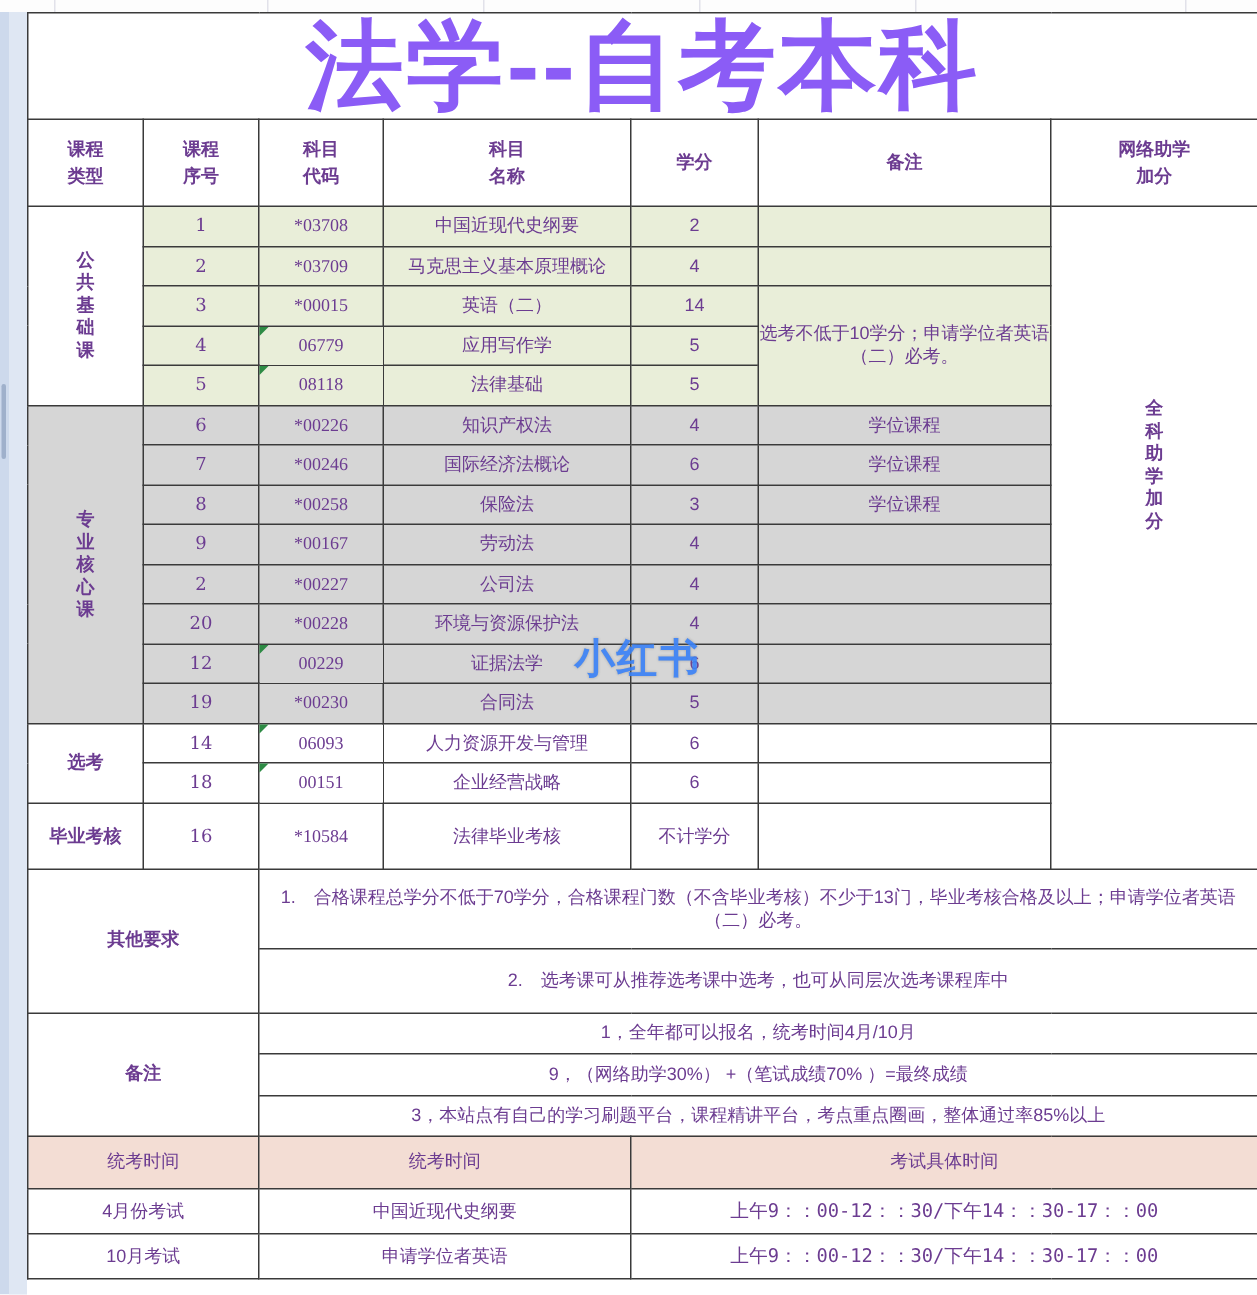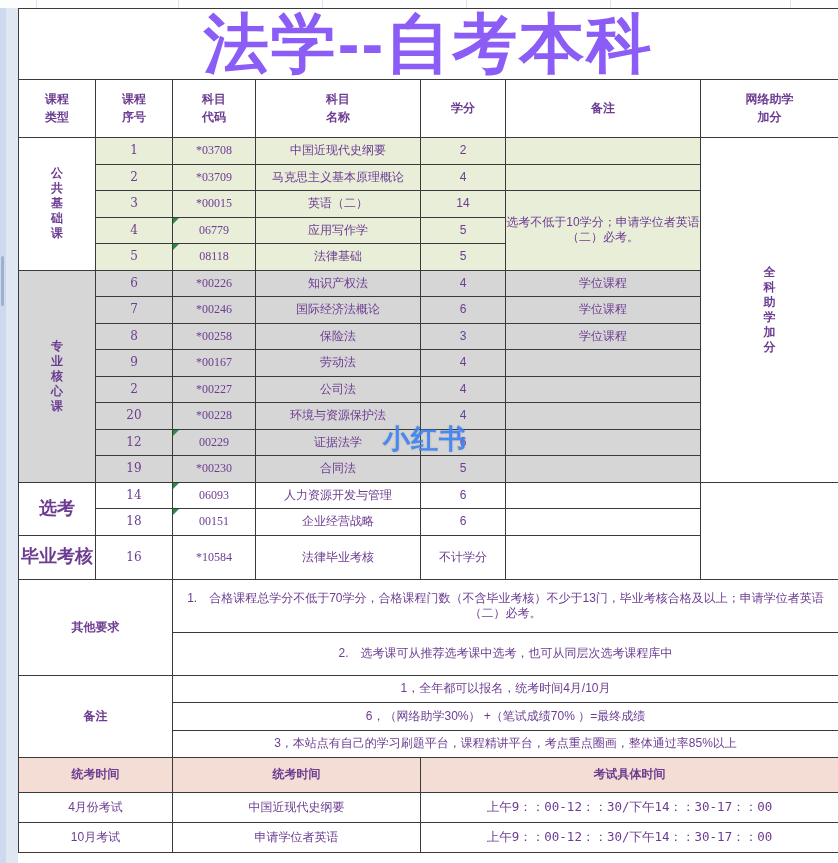--- a/index.html
+++ b/index.html
@@ -75,47 +75,47 @@
   .data-row td{height:25.5px;font-size:12.5px;color:#7a4a9e;}
   .cat-cell{
     font-family:"DejaVu Serif","Liberation Serif",serif;
     font-weight:bold;
     font-size:16px;
     color:#7a4a9e;
     line-height:1.42;
     background:#ffffff !important;
   }
   .cat-cell.gray{background:#d6d6d6 !important;}
-  .cat-cell.small{font-size:18px;line-height:1.2;font-family:Liberation Serif, serif;}
+  .cat-cell.small{font-size:12px;line-height:1.2;}
   .vert-chars span{display:block;}
   .num-cell{font-size:15px;font-family:"DejaVu Serif","Liberation Serif",serif;}
   .code-cell{font-family:Liberation Serif, serif;font-size:12px;}
   .name-cell{font-size:12.5px;}
   .credit-cell{font-size:12px;}
   .note-cell{font-size:12px;text-align:left;padding-left:4px;}
   .note-merged{font-size:12px;text-align:center;line-height:1.45;padding:0 6px;}
   .bonus-cell{
     background:#ffffff !important;
     font-family:"DejaVu Serif","Liberation Serif",serif;
     font-weight:bold;font-size:18px;color:#7a4a9e;line-height:1.55;
   }
   .req-label{
-    font-family:Liberation Sans, sans-serif;
+    font-family:Liberation Mono, monospace;
     font-weight:bold;font-size:15px;color:#6c3c91;background:#ffffff !important;
   }
   .req-text{
     text-align:left;font-size:13px;line-height:1.55;padding:6px 6px 6px 8px;color:#6c3c91;
   }
   .remark-text{
     text-align:left;font-size:12.5px;line-height:1.4;padding:4px 6px 4px 8px;color:#6c3c91;
   }
   .pink td{background:#f3ddd4;}
   .pink td{
     font-family:"DejaVu Serif","Liberation Serif",serif;
-    font-weight:bold;font-size:15px;color:#7a3a6e;height:34px;
+    font-weight:normal;font-size:15px;color:#7a3a6e;height:34px;
   }
   .exam-row td{height:29px;font-size:13px;color:#6c3c91;background:#ffffff;}
   .exam-row td.time-col{font-family:"DejaVu Sans Mono","Liberation Mono",monospace;font-size:12.5px;}
   .tri{position:relative;}
   .tri:before{
     content:"";position:absolute;left:0;top:0;
     border-top:6px solid #2e8b45;border-right:6px solid transparent;
   }
   #watermark{
     position:absolute;left:383px;top:421px;
@@ -350,21 +350,21 @@
     </tr>
     <tr>
       <td class="req-text" colspan="5" style="height:42px">2.　选考课可从推荐选考课中选考，也可从同层次选考课程库中</td>
     </tr>
 
     <tr>
       <td class="req-label" colspan="2" rowspan="3">备注</td>
       <td class="remark-text" colspan="5" style="height:26px">1，全年都可以报名，统考时间4月/10月</td>
     </tr>
     <tr>
-      <td class="remark-text" colspan="5" style="height:27px">6，（网络助学30%） +（笔试成绩70% ）=最终成绩</td>
+      <td class="remark-text" colspan="5" style="height:27px">9，（网络助学30%） +（笔试成绩70% ）=最终成绩</td>
     </tr>
     <tr>
       <td class="remark-text" colspan="5" style="height:26px">3，本站点有自己的学习刷题平台，课程精讲平台，考点重点圈画，整体通过率85%以上</td>
     </tr>
 
     <tr class="pink">
       <td colspan="2">统考时间</td>
       <td colspan="2">统考时间</td>
       <td colspan="3">考试具体时间</td>
     </tr>

